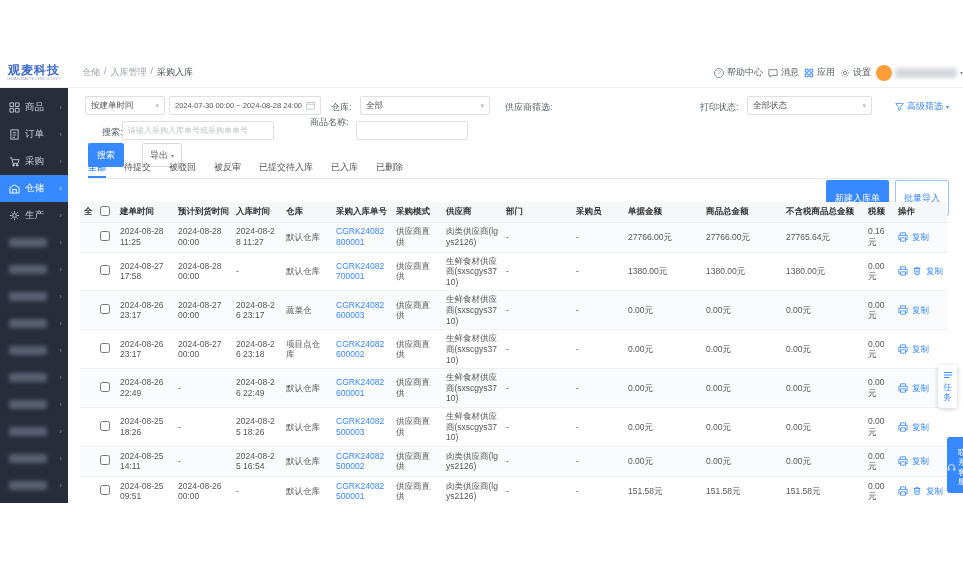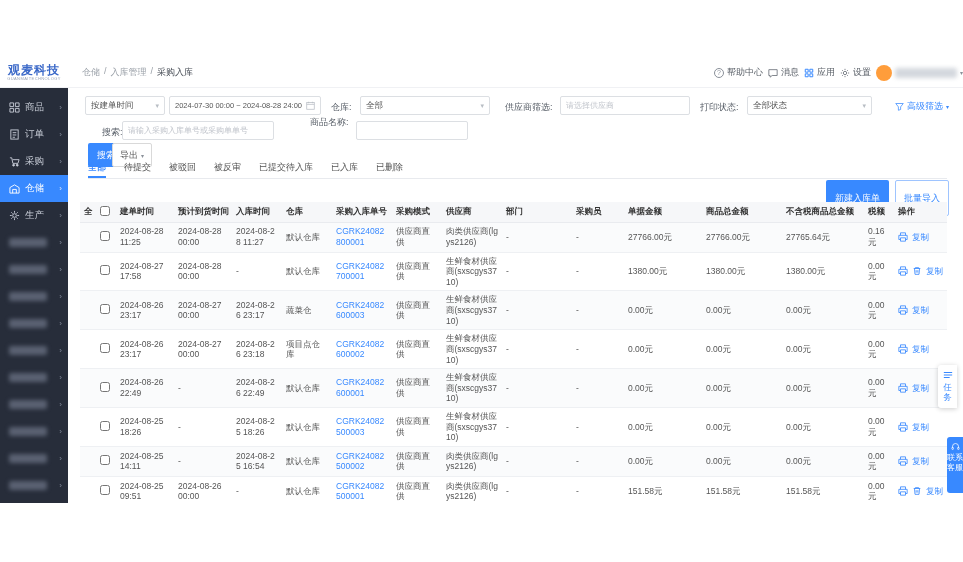--- a/index.html
+++ b/index.html
@@ -86,21 +86,21 @@
   .copy-link { color:#3889ff; cursor:pointer; white-space:nowrap; }
   input[type=checkbox] { width:10px; height:10px; cursor:pointer; }
 
   
   .float-task { position:absolute; right:6px; top:365px; width:19px; padding:5px 3px;
                 background:#fff; border-radius:3px 0 0 3px; box-shadow:0 1px 5px rgba(0,0,0,.2);
                 display:flex; flex-direction:column; align-items:center; gap:3px;
                 color:#3889ff; font-size:8.5px; line-height:1.15; text-align:center; cursor:pointer; }
   .float-service { position:absolute; right:0; top:437px; width:16px; height:56px;
                    background:#3889ff; border-radius:3px 0 0 3px; color:#fff;
-                   display:flex; flex-direction:column; align-items:center; padding-top:5px;
+                   display:flex; flex-direction:row; align-items:center; padding-top:5px;
                    gap:2px; font-size:8px; line-height:1.2; text-align:center; cursor:pointer; }
 </style>
 </head>
 <body>
 
 <div class="topbar">
   <div class="logo">
     <div class="logo-name">观麦科技</div>
     <div class="logo-sub">GUANMAITECHNOLOGY</div>
   </div>
@@ -256,21 +256,20 @@
           <path d="M1 4.5h10M3.5 1v2M8.5 1v2"></path>
         </svg>
     </span>
   </div>
   <div class="flabel" style="left:263px;top:13px">仓库:</div>
   <div class="ctl" style="left:292px;top:8px;width:130px">
     <span>全部</span>
     <span class="caret">▾</span>
   </div>
   <div class="flabel" style="left:437px;top:13px">供应商筛选:</div>
-  <input class="input" style="left: 492px; top: 8px; width: 130px;" placeholder="请选择供应商">
   <div class="flabel" style="left:632px;top:13px">打印状态:</div>
   <div class="ctl" style="left:679px;top:8px;width:125px">
     <span>全部状态</span>
     <span class="caret">▾</span>
   </div>
   <div class="adv-link">
     <span>
       <svg width="9" height="9" viewBox="0 0 12 12" fill="none" stroke="currentColor" stroke-width="1">
           <path d="M1 2h10L7.5 6.5V10l-3 1V6.5z"></path>
         </svg>
@@ -278,21 +277,21 @@
     <span>高级筛选</span>
     <span class="caret-sm" style="color:#3889ff">▾</span>
   </div>
 
   <div class="flabel" style="left:34px;top:38px">搜索:</div>
   <input class="input" style="left: 54px; top: 33px; width: 152px;" placeholder="请输入采购入库单号或采购单单号">
   <div class="flabel" style="left:242px;top:28px">商品名称:</div>
   <input class="input" style="left: 288px; top: 33px; width: 112px;">
 
   <button class="btn btn-primary" style="left:20px;top:55px">搜索</button>
-  <button class="btn btn-ghost" style="left:44px;top:55px">
+  <button class="btn btn-ghost" style="left:74px;top:55px">
     <span>导出</span>
     <span class="caret-sm">▾</span>
   </button>
 
   <div class="tabs">
       <div class="tab active">全部</div>
       <div class="tab">待提交</div>
       <div class="tab">被驳回</div>
       <div class="tab">被反审</div>
       <div class="tab">已提交待入库</div>

